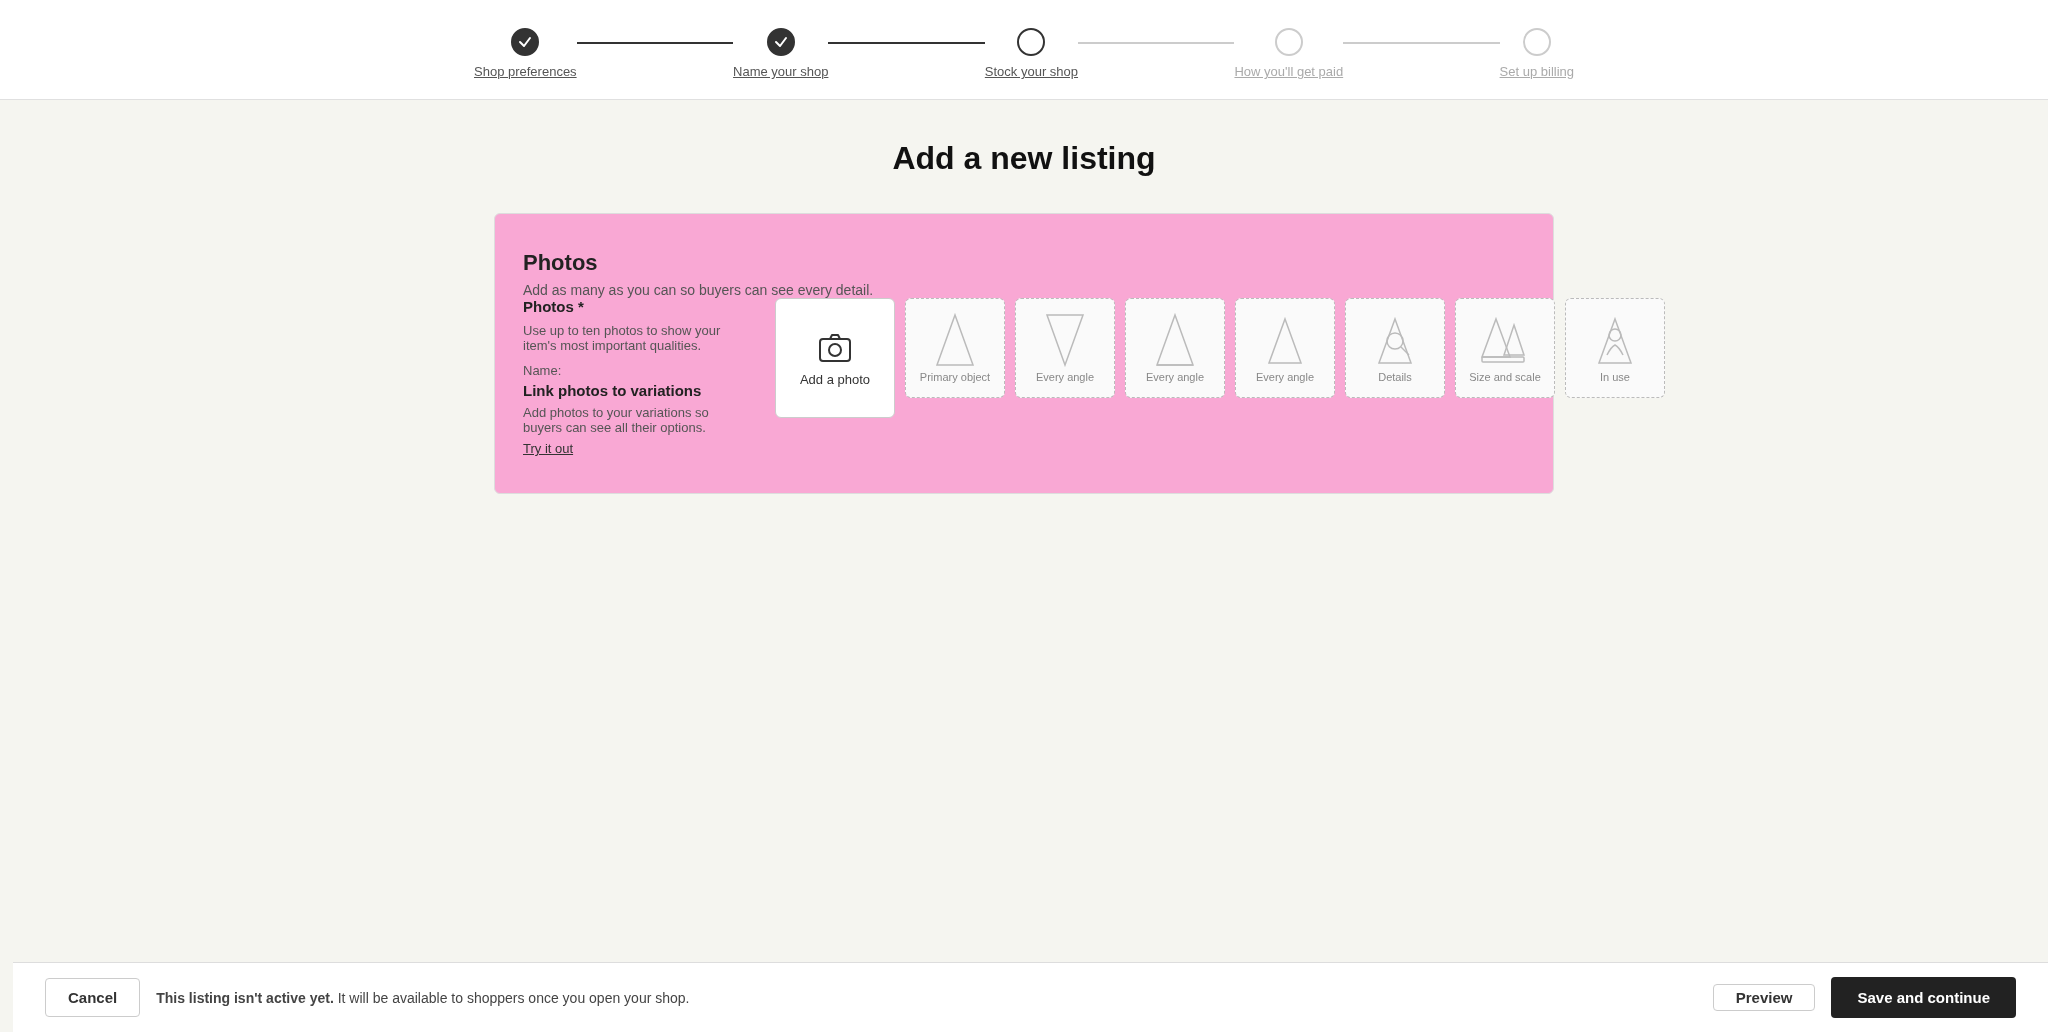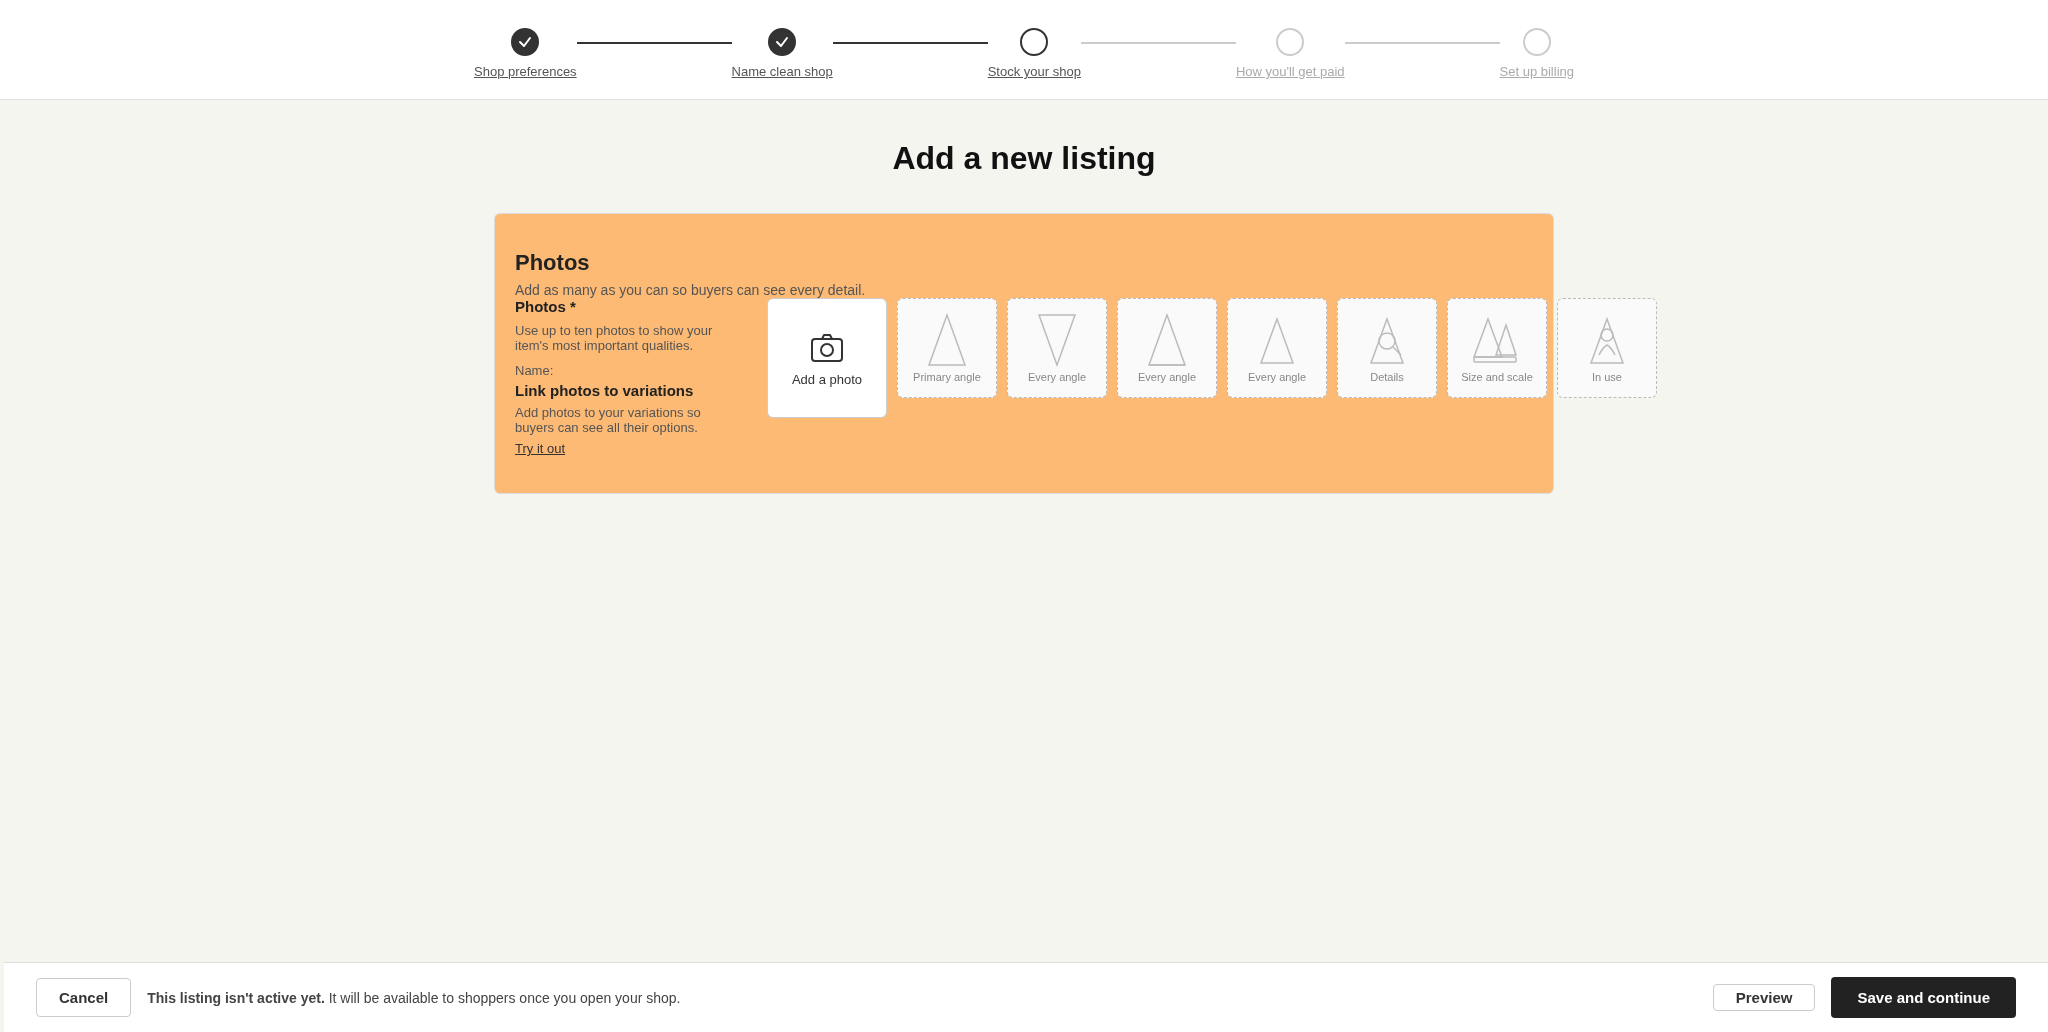--- a/index.html
+++ b/index.html
@@ -85,24 +85,24 @@
     .page-title {
       text-align: center;
       font-size: 32px;
       font-weight: 700;
       color: #111;
       margin-bottom: 36px;
     }
 
     
     .card {
-      background: #fdba74;
+      background: #f9a8d4;
       border: 1px solid #ddd;
       border-radius: 6px;
-      padding: 36px 36px 36px 20px;
+      padding: 36px 36px 36px 28px;
     }
     .section-title {
       font-size: 22px;
       font-weight: 700;
       margin-bottom: 6px;
     }
     .section-subtitle {
       font-size: 14px;
       color: #555;
     }
@@ -202,21 +202,21 @@
       font-weight: 500;
     }
 
     
     svg { display: block; }
 
     
     .bottom-bar {
       position: fixed;
       bottom: 0;
-      left: 4px;
+      left: 13px;
       right: 0;
       background: #fff;
       border-top: 1px solid #ddd;
       padding: 14px 32px;
       display: flex;
       align-items: center;
       gap: 16px;
       z-index: 100;
     }
     .cancel-btn {
@@ -271,21 +271,21 @@
       <span class="step-label">Shop preferences</span>
     </div>
     <div class="step-connector completed"></div>
 
     <div class="step-item">
       <div class="step-circle completed">
         <svg width="14" height="14" viewBox="0 0 14 14" fill="none">
           <polyline points="2,7 6,11 12,3" stroke="white" stroke-width="2" stroke-linecap="round" stroke-linejoin="round"></polyline>
         </svg>
       </div>
-      <span class="step-label">Name clean shop</span>
+      <span class="step-label">Name your shop</span>
     </div>
     <div class="step-connector completed"></div>
 
     <div class="step-item">
       <div class="step-circle active"></div>
       <span class="step-label">Stock your shop</span>
     </div>
     <div class="step-connector inactive"></div>
 
     <div class="step-item">
@@ -333,21 +333,21 @@
             </div>
             <span class="add-label">Add a photo</span>
           </div>
 
           <div class="photo-slot thumb">
             <div>
               <svg width="44" height="54" viewBox="0 0 44 54" fill="none">
                 <polygon points="22,2 40,52 4,52" stroke="#bbb" stroke-width="1.5" fill="none"></polygon>
               </svg>
             </div>
-            <span class="photo-slot-label">Primary angle</span>
+            <span class="photo-slot-label">Primary object</span>
           </div>
 
           <div class="photo-slot thumb">
             <div>
               <svg width="44" height="54" viewBox="0 0 44 54" fill="none">
                 <polygon points="22,52 40,2 4,2" stroke="#bbb" stroke-width="1.5" fill="none"></polygon>
               </svg>
             </div>
             <span class="photo-slot-label">Every angle</span>
           </div>

